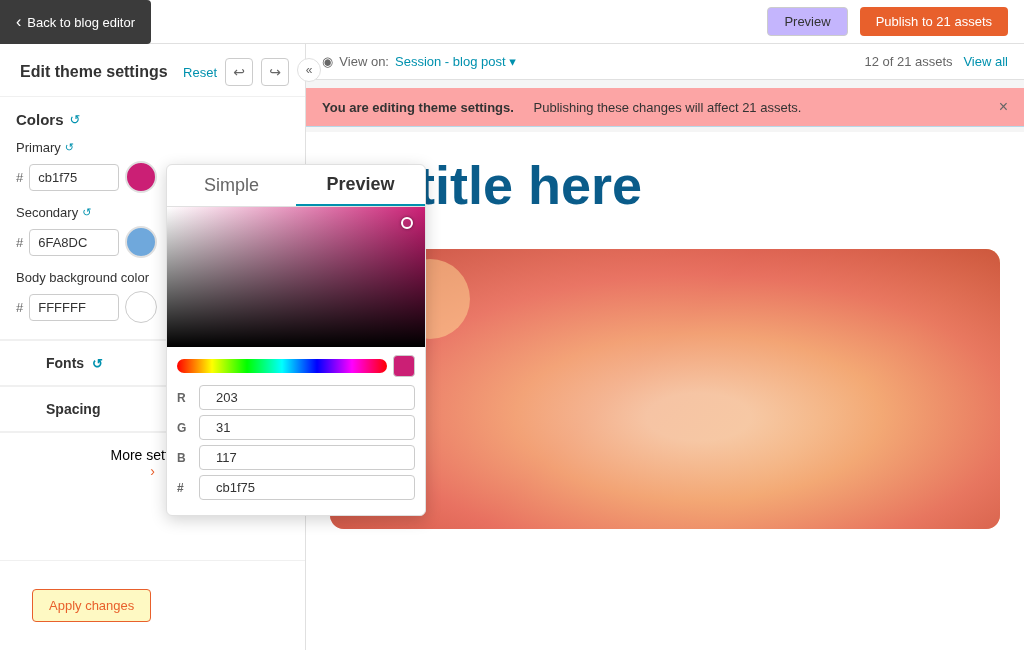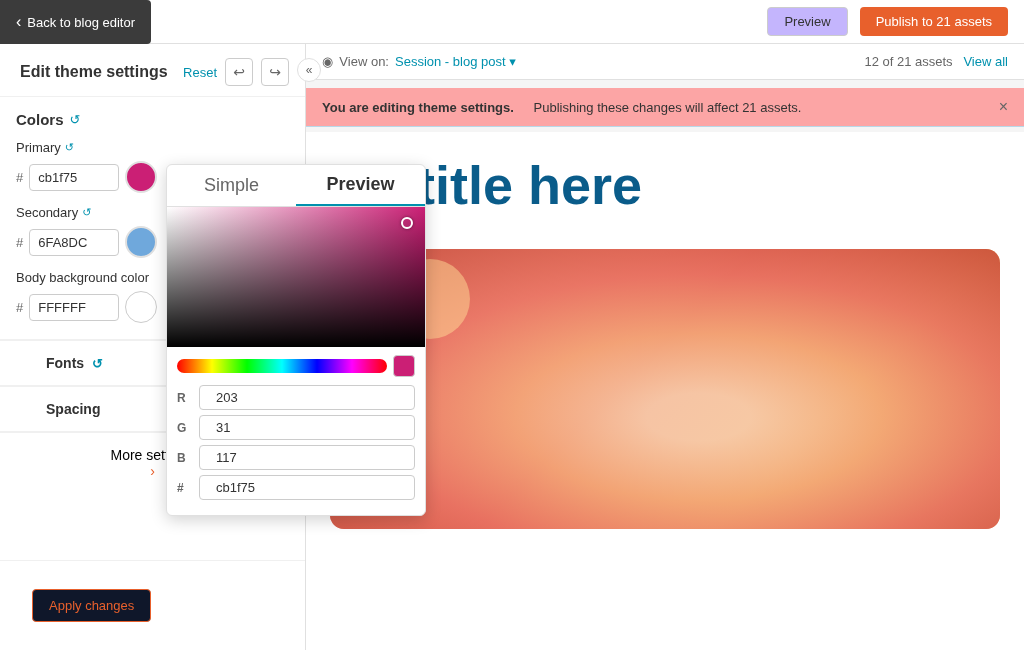--- a/index.html
+++ b/index.html
@@ -65,21 +65,21 @@
     }
     .color-swatch {
       width: 32px; height: 32px; border-radius: 50%; border: 2px solid #e0e0e0; cursor: pointer;
     }
     .color-swatch-primary { background: #cb1f75; }
     .color-swatch-secondary { background: #6FA8DC; }
     .color-swatch-body { background: #FFFFFF; }
 
     
     .apply-btn {
-      margin: 16px; background: #0f172a; color: #e8602c; border: 1px solid #e8602c;
+      margin: 16px; background: #fef9c3; color: #e8602c; border: 1px solid #e8602c;
       border-radius: 4px; padding: 8px 16px; font-size: 13px; cursor: pointer; font-weight: 500;
     }
 
     
     .color-picker-popup {
       position: absolute; left: 166px; top: 120px;
       background: #fff; border: 1px solid #e0e0e0; border-radius: 6px;
       box-shadow: 0 4px 16px rgba(0,0,0,0.18); z-index: 100;
       width: 260px; padding: 0; overflow: hidden;
     }

